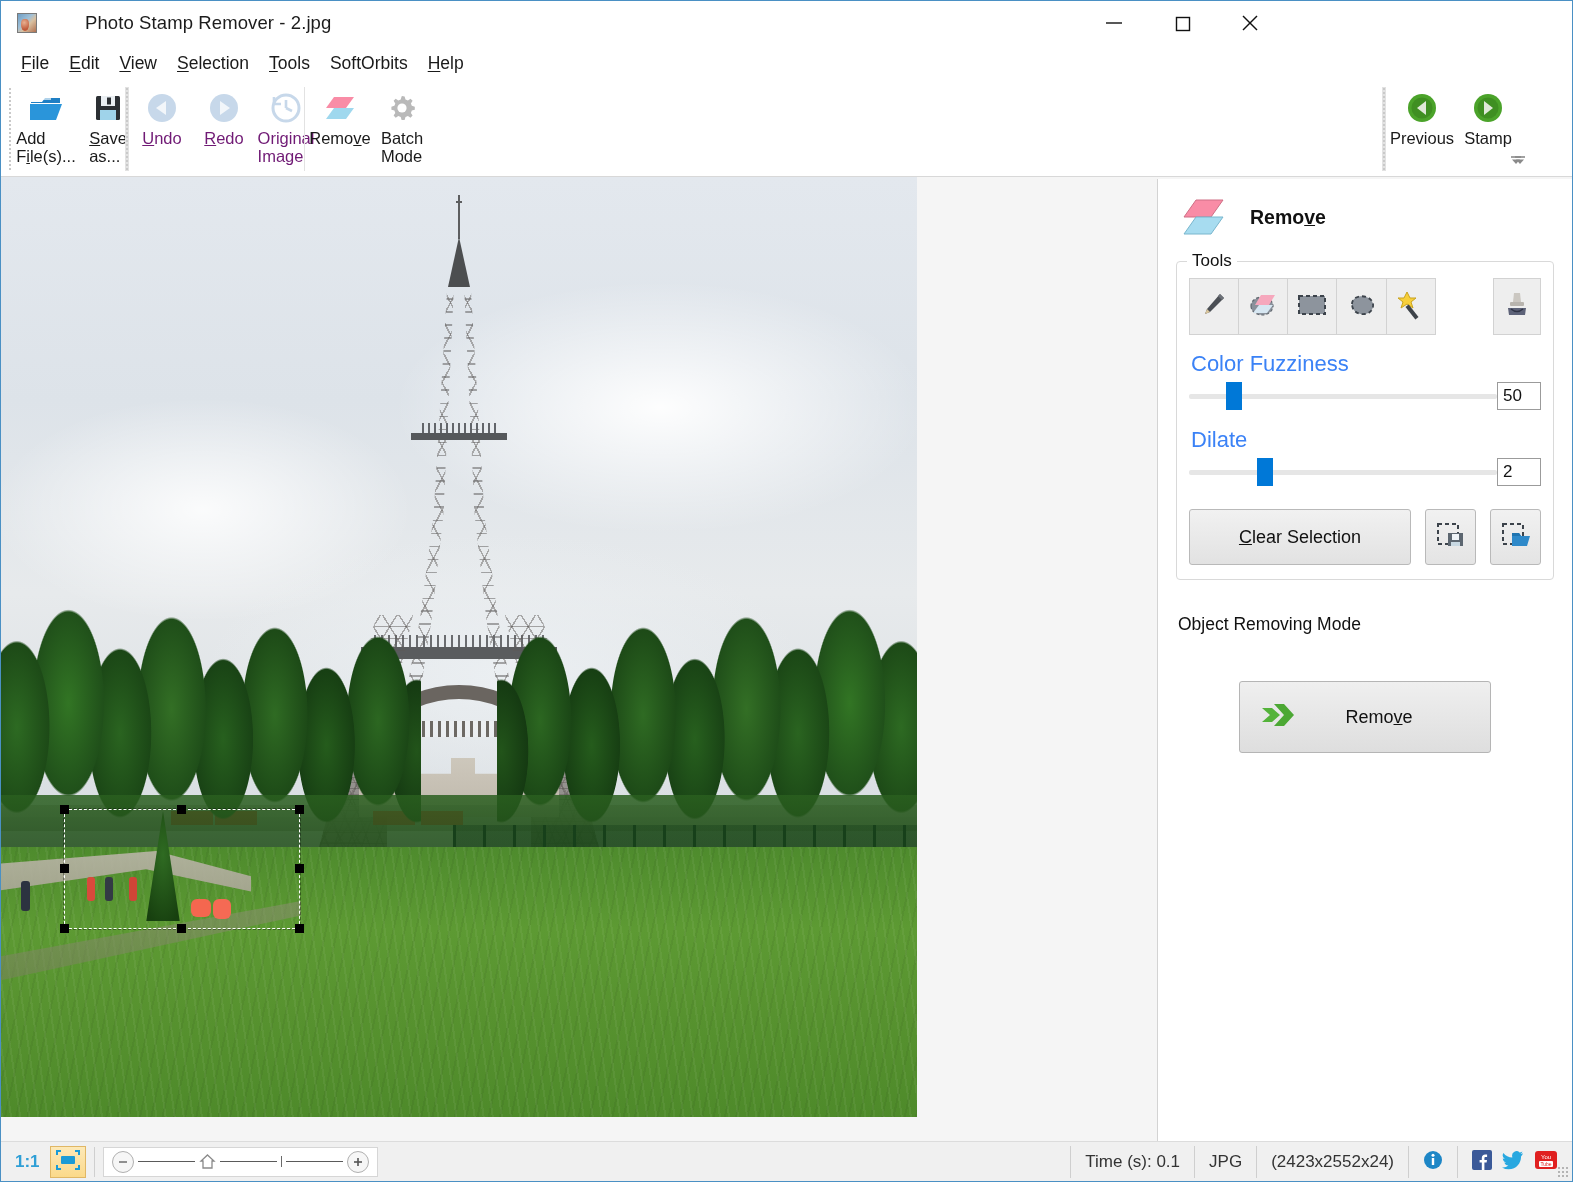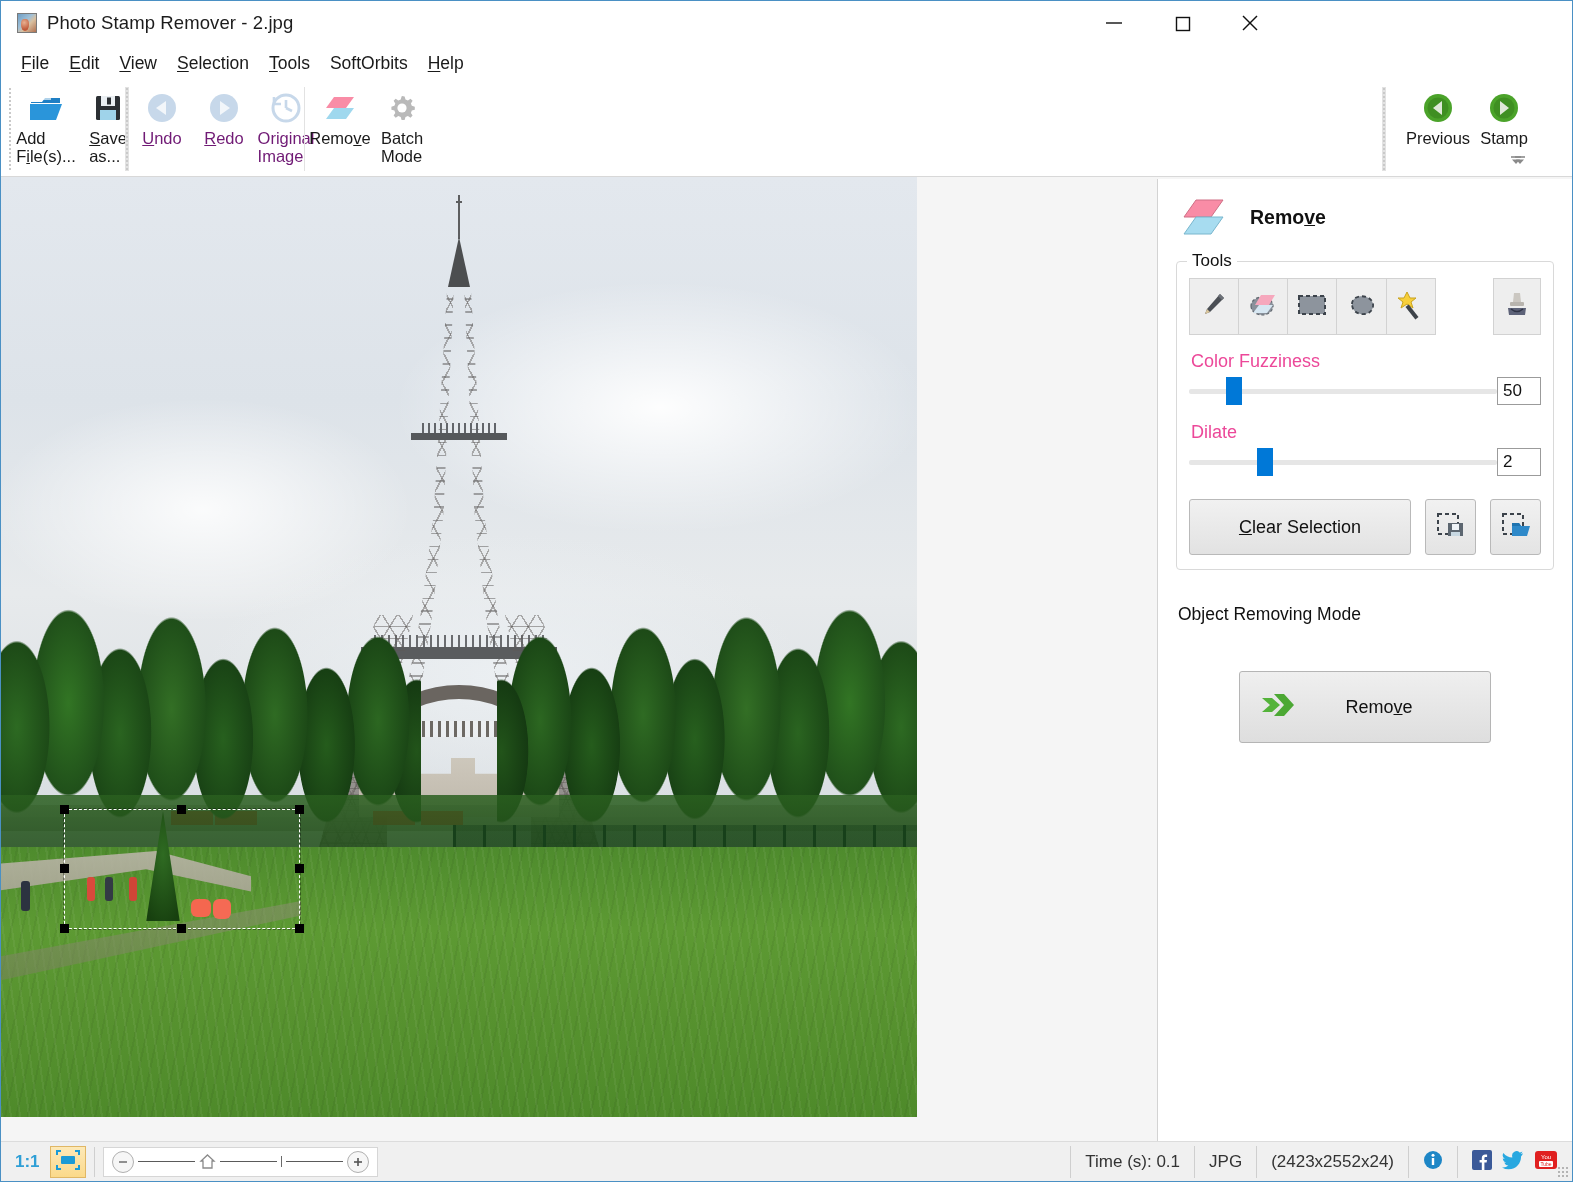--- a/index.html
+++ b/index.html
@@ -13,21 +13,21 @@
     position: relative;
     width: 1573px; height: 1182px;
     border: 1px solid #4a90c4;
     background: #ffffff;
   }
 
   
   .titlebar {
     position: absolute; left: 0; top: 0; width: 1283px; height: 44px;
     background: #ffffff;
-    display: flex; align-items: center;
+    display: flex; align-items: center; gap: 38px;
   }
   .app-icon {
     width: 20px; height: 20px; margin-left: 16px; margin-right: 10px;
     position: relative; flex: 0 0 auto;
     background: linear-gradient(135deg,#6f9ec4 0%, #9fc0d8 40%, #d9c0a0 60%, #b07050 100%);
     border: 1px solid #7a7a7a;
   }
   .app-icon::after{
     content:""; position:absolute; left:3px; top:5px; width:8px;height:12px;
     background: radial-gradient(circle at 40% 30%, #e8b090, #c05a3a 70%);
@@ -286,21 +286,21 @@
     font-size:17px; color:#111;
   }
   .tools-row { display:flex; align-items:center; gap:0px; }
   .tool-btn {
     width:57px; height:57px; background:#eeeeee; border:1px solid #d2d2d2;
     display:flex; align-items:center; justify-content:center;
   }
   .tool-btn + .tool-btn { border-left:none; }
   .tool-btn.alone { margin-left:57px; background:#eeeeee; border:1px solid #d2d2d2; width:55px; }
 
-  .slider-label { font-size:18px; color:#ec4899; margin: 16px 0 4px 2px; }
+  .slider-label { font-size:22px; color:#3b82f6; margin: 16px 0 4px 2px; }
   .slider-row { display:flex; align-items:center; gap:0; }
   .slider-track {
     position:relative; flex:1 1 auto; height:30px;
   }
   .slider-rail {
     position:absolute; left:0; right:0; top:13px; height:5px; background:#e6e6e6; border-radius:2px;
   }
   .slider-thumb {
     position:absolute; top:1px; width:16px; height:28px; background:#0078d7;
   }
@@ -504,21 +504,21 @@
 
     <div class="rb-expander">
       <svg width="16" height="12" viewBox="0 0 16 12">
         <line x1="3" y1="3" x2="13" y2="3" stroke="#8a8a8a" stroke-width="1.6"></line>
         <path d="M4 5.5 L12 5.5 L8 10 Z" fill="#8a8a8a"></path>
       </svg>
     </div>
 
     <div class="rb-sep dotted" style="left:1381px;"></div>
 
-    <div class="rb-group" style="left:1388px;margin-left:16px;">
+    <div class="rb-group" style="left:1388px;">
       <div class="rb-btn" style="width:66px">
         <div class="ico">
           <svg width="32" height="32" viewBox="0 0 32 32">
             <circle cx="16" cy="16" r="14" fill="#4ba32a"></circle>
             <circle cx="16" cy="16" r="10.5" fill="#3f8f22"></circle>
             <path d="M20 9 L11 16 L20 23 Z" fill="#dfe8d8"></path>
           </svg>
         </div>
         <div class="lbl">Previous</div>
       </div>

